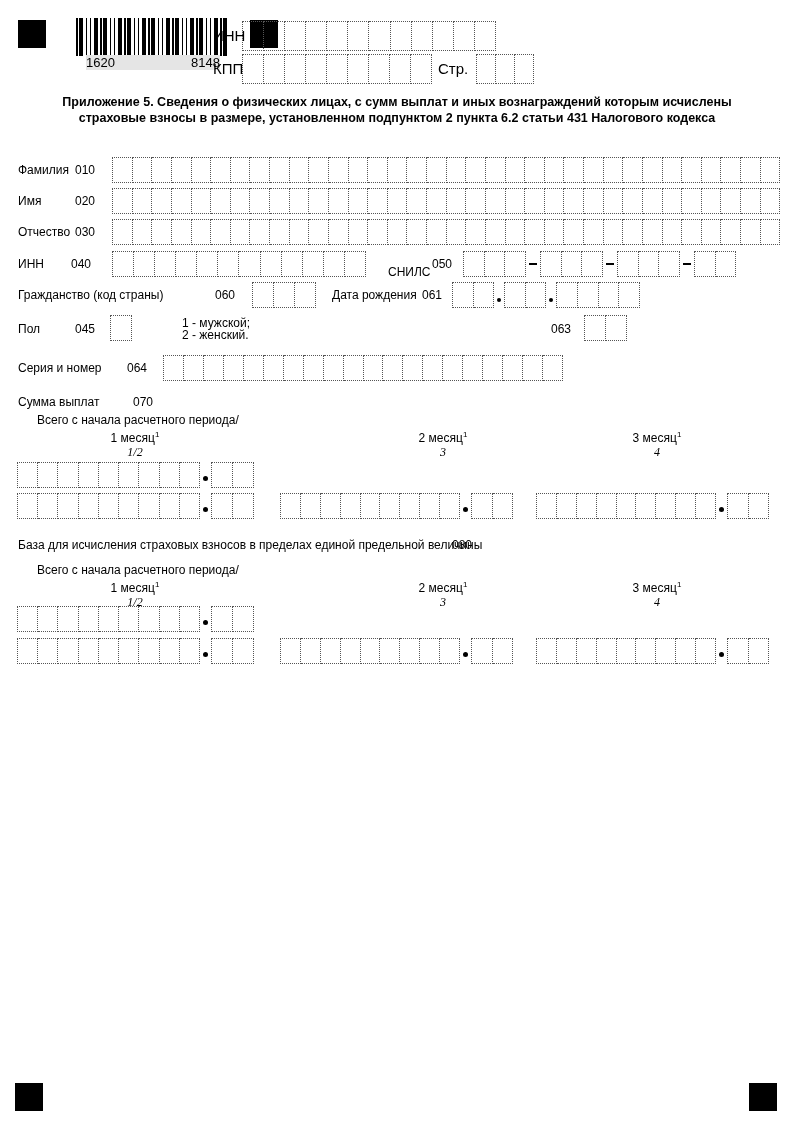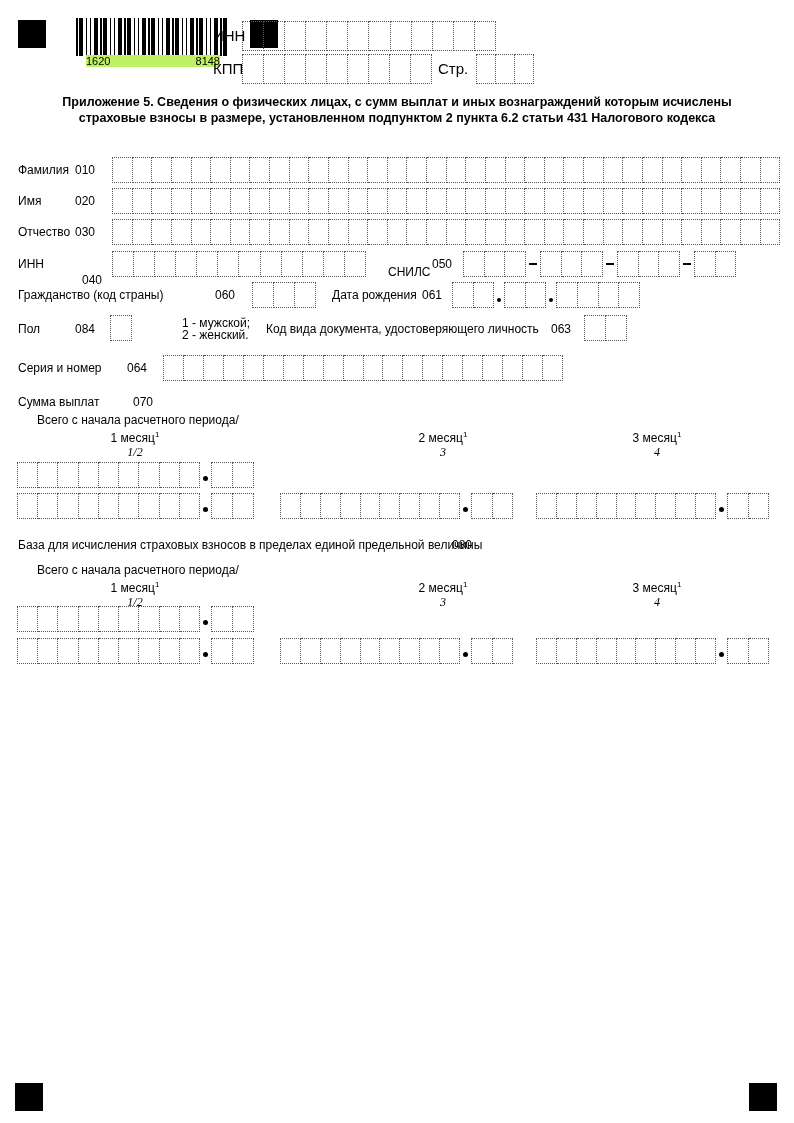--- a/index.html
+++ b/index.html
@@ -2,21 +2,21 @@
 <html><head>
 <meta charset="utf-8">
 <style>
   html,body{margin:0;padding:0;background:#fff;}
   .page{position:relative;width:794px;height:1123px;background:#fff;
         font-family:"Liberation Sans",sans-serif;color:#000;overflow:hidden;}
   .sq{position:absolute;width:28px;height:28px;background:#000;}
   .barcode{position:absolute;left:76px;top:18px;width:154px;height:38px;
     background:repeating-linear-gradient(90deg,#000 0 2px,#fff 2px 3px,#000 3px 7px,#fff 7px 10px,#000 10px 11px,#fff 11px 14px,#000 14px 15px,#fff 15px 18px,#000 18px 22px,#fff 22px 24px);}
   .bcd{position:absolute;left:86px;top:55px;width:134px;display:flex;justify-content:space-between;
-       font-size:11px;background:#bef264;}
+       font-size:13px;background:#e5e5e5;}
   .lbl{position:absolute;font-size:12px;white-space:nowrap;}
   .biglbl{position:absolute;font-size:15px;white-space:nowrap;}
   .title{position:absolute;left:32px;top:95px;width:730px;text-align:center;
          font-weight:bold;font-size:12.5px;line-height:15.5px;}
   .boxes{display:flex;height:100%;}
   .boxes.abs{position:absolute;}
   .cell{flex:1;border:1px dotted #555;border-left:none;box-sizing:border-box;}
   .cell:first-child{border-left:1px dotted #555;}
   .group{position:absolute;display:flex;align-items:stretch;}
   .dash{width:14px;position:relative;}
@@ -196,21 +196,21 @@
       <span class="cell"></span>
       <span class="cell"></span>
       <span class="cell"></span>
       <span class="cell"></span>
       <span class="cell"></span>
       <span class="cell"></span>
       <span class="cell"></span>
     </div>
 
   <div class="lbl" style="left:18px;top:257px;">ИНН</div>
-  <div class="lbl" style="left:82px;top:257px;margin-top:16px;">040</div>
+  <div class="lbl" style="left:71px;top:257px;">040</div>
   <div class="boxes abs" style="left:112px;top:251px;width:254px;height:26px;">
       <span class="cell"></span>
       <span class="cell"></span>
       <span class="cell"></span>
       <span class="cell"></span>
       <span class="cell"></span>
       <span class="cell"></span>
       <span class="cell"></span>
       <span class="cell"></span>
       <span class="cell"></span>
@@ -267,29 +267,28 @@
     <div class="dsep"></div>
     <div class="boxes" style="width:84px;">
         <span class="cell"></span>
         <span class="cell"></span>
         <span class="cell"></span>
         <span class="cell"></span>
       </div>
   </div>
 
   <div class="lbl" style="left:18px;top:322px;">Пол</div>
-  <div class="lbl" style="left:75px;top:322px;">084</div>
+  <div class="lbl" style="left:75px;top:322px;">045</div>
   <div class="boxes abs" style="left:110px;top:315px;width:22px;height:26px;">
       <span class="cell"></span>
     </div>
   <div class="legend" style="left:141px;top:317px;">
     <div>1 - мужской;</div>
     <div>2 - женский.</div>
   </div>
-  <div class="lbl" style="left:266px;top:322px;">Код вида документа, удостоверяющего личность</div>
   <div class="lbl" style="left:551px;top:322px;">063</div>
   <div class="boxes abs" style="left:584px;top:315px;width:43px;height:26px;">
       <span class="cell"></span>
       <span class="cell"></span>
     </div>
 
   <div class="lbl" style="left:18px;top:361px;">Серия и номер</div>
   <div class="lbl" style="left:127px;top:361px;">064</div>
   <div class="boxes abs" style="left:163px;top:355px;width:400px;height:26px;">
       <span class="cell"></span>

